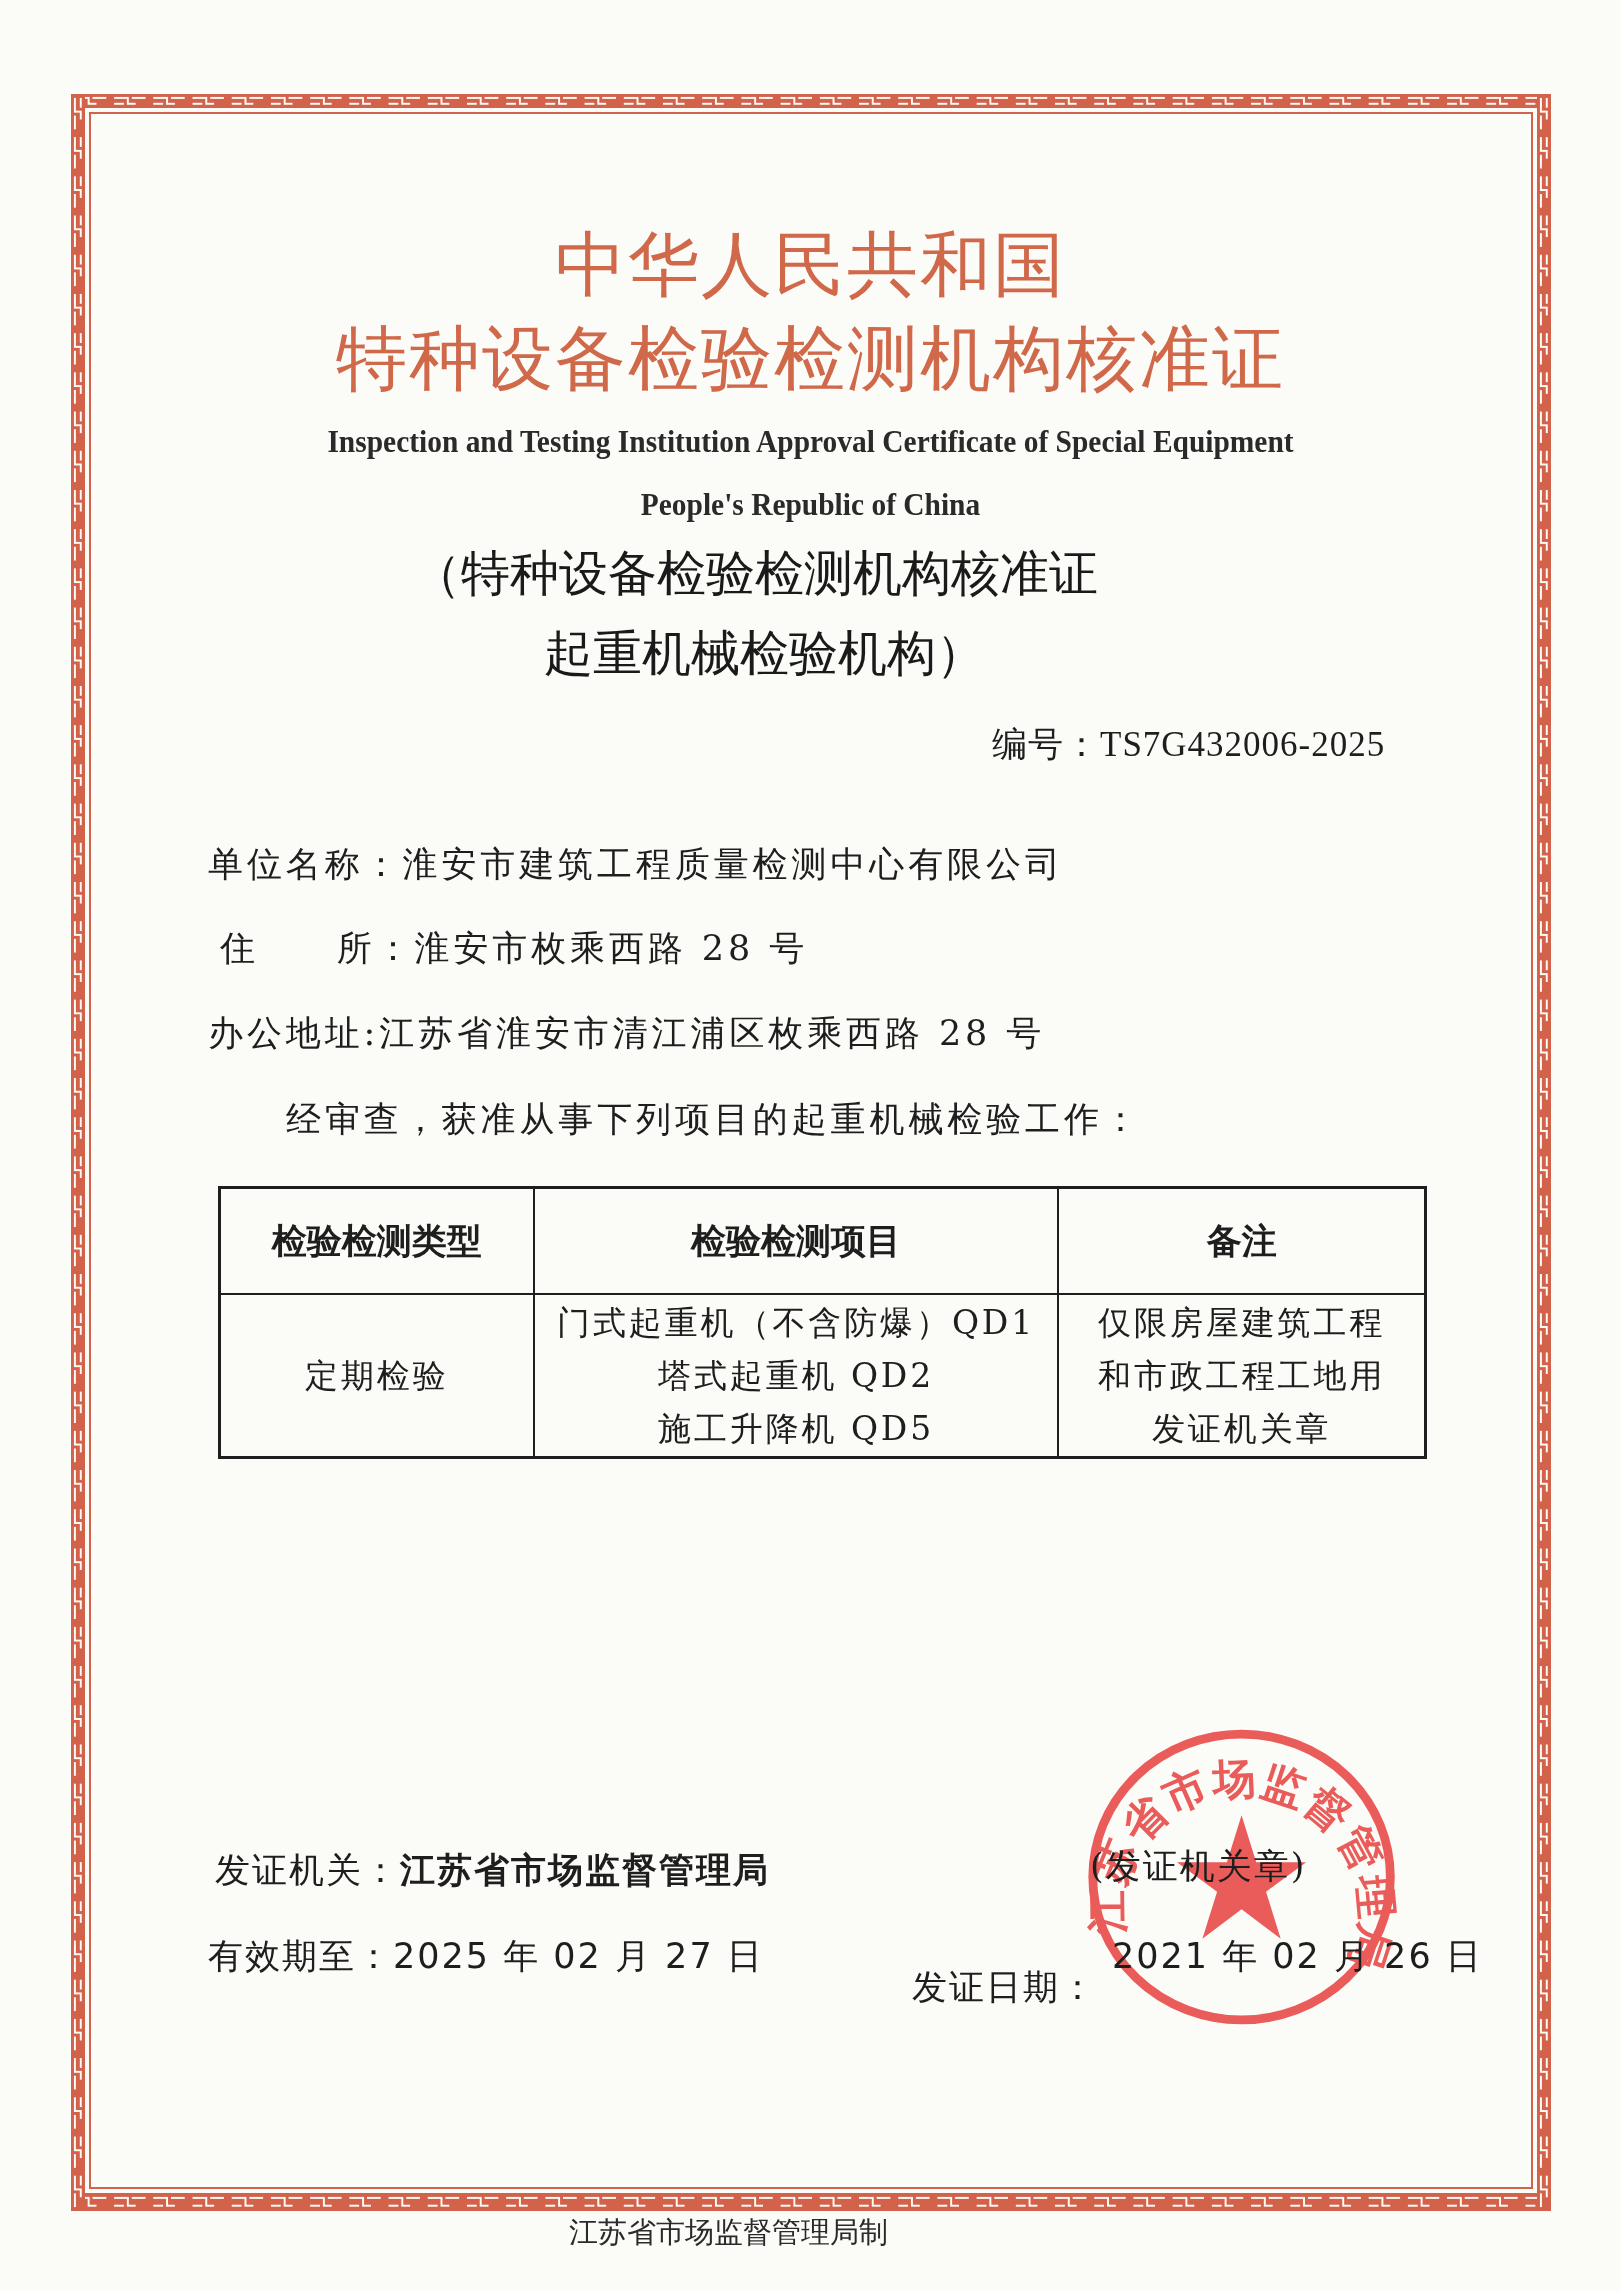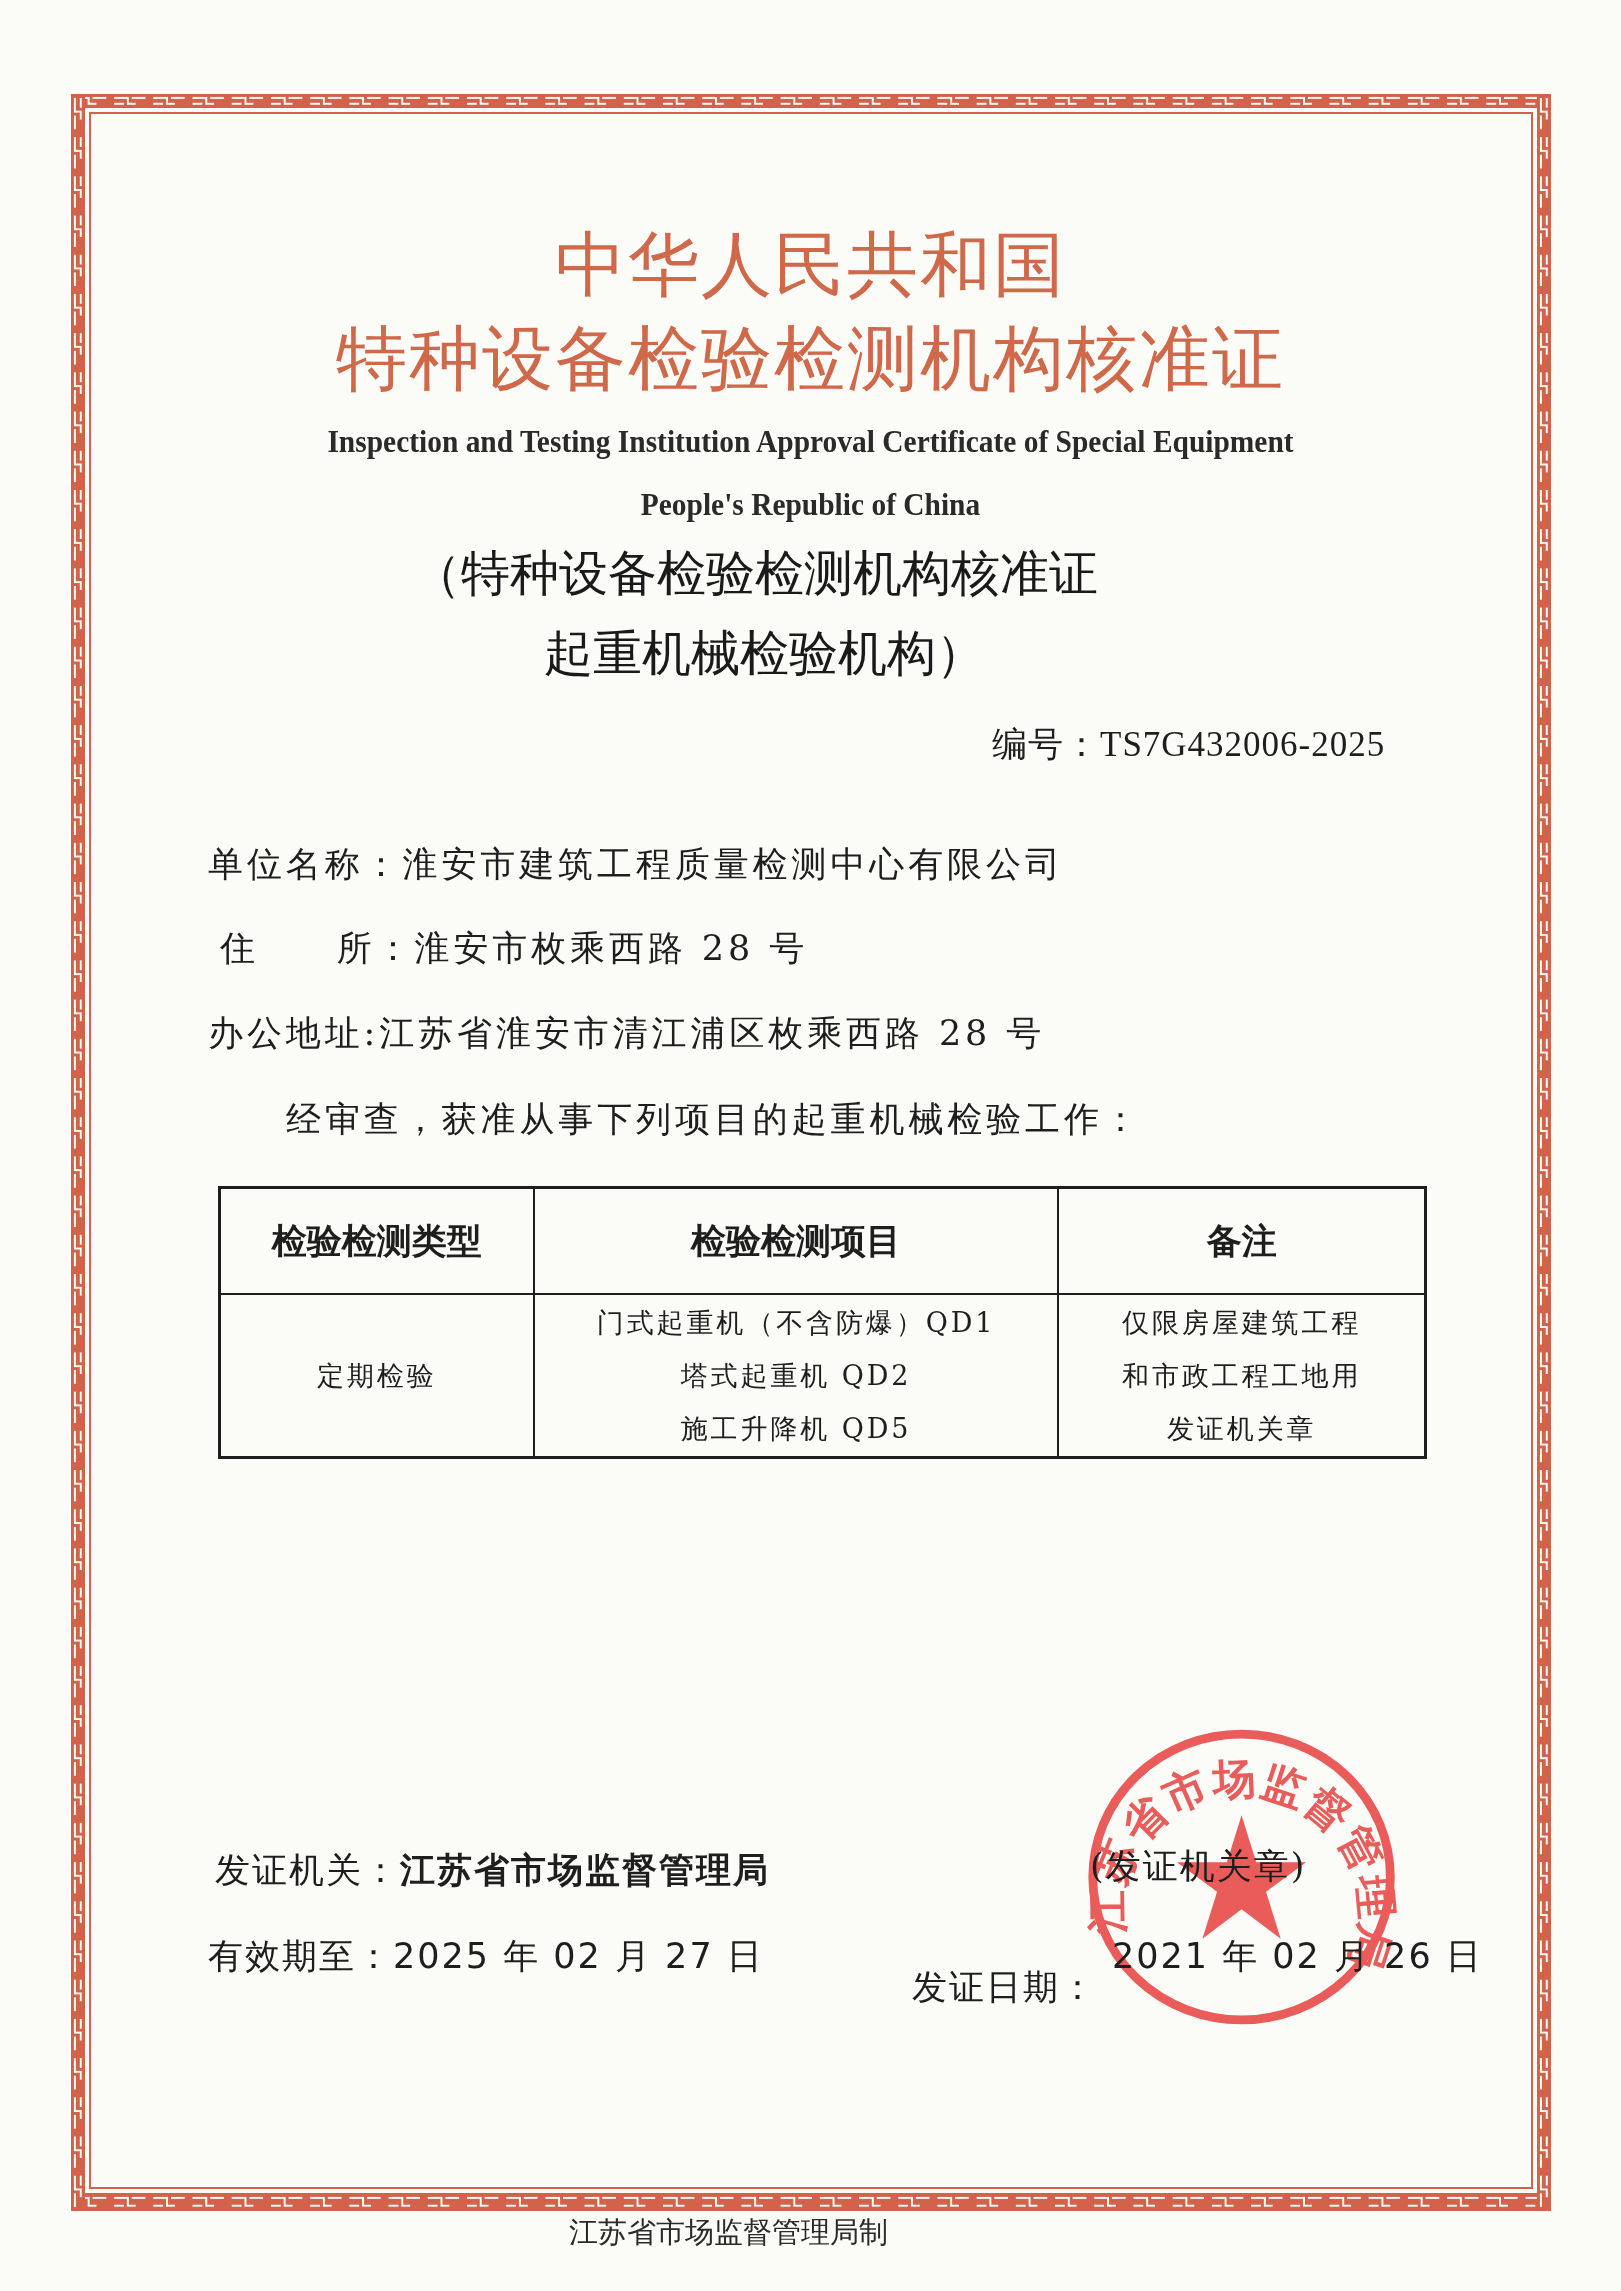--- a/index.html
+++ b/index.html
@@ -43,21 +43,21 @@
   table.items {
     position: absolute; left: 218px; top: 1186px; width: 1209px; height: 268px;
     border-collapse: collapse; border: 3.9px solid #1e1e1e;
   }
   table.items td, table.items th {
     border: 2px solid #1e1e1e; text-align: center; vertical-align: middle;
   }
   table.items th {
     font-family: "DejaVu Sans", sans-serif; font-weight: bold; font-size: 35px; height: 102px;
   }
-  table.items td { font-size: 27px; line-height: 53px; letter-spacing: 2.9px; }
+  table.items td { font-size: 33px; line-height: 53px; letter-spacing: 2.9px; }
   .seal {
     position: absolute; left: 1083px; top: 1725px; width: 323px; height: 304px;
     opacity: 0.85;
   }
   .footer { left: 0; width: 1457px; text-align: center; bottom: 39px;
     font-family: "DejaVu Sans", sans-serif; font-size: 29px; color: #2a2a2a; }
 </style>
 </head>
 <body>
 

